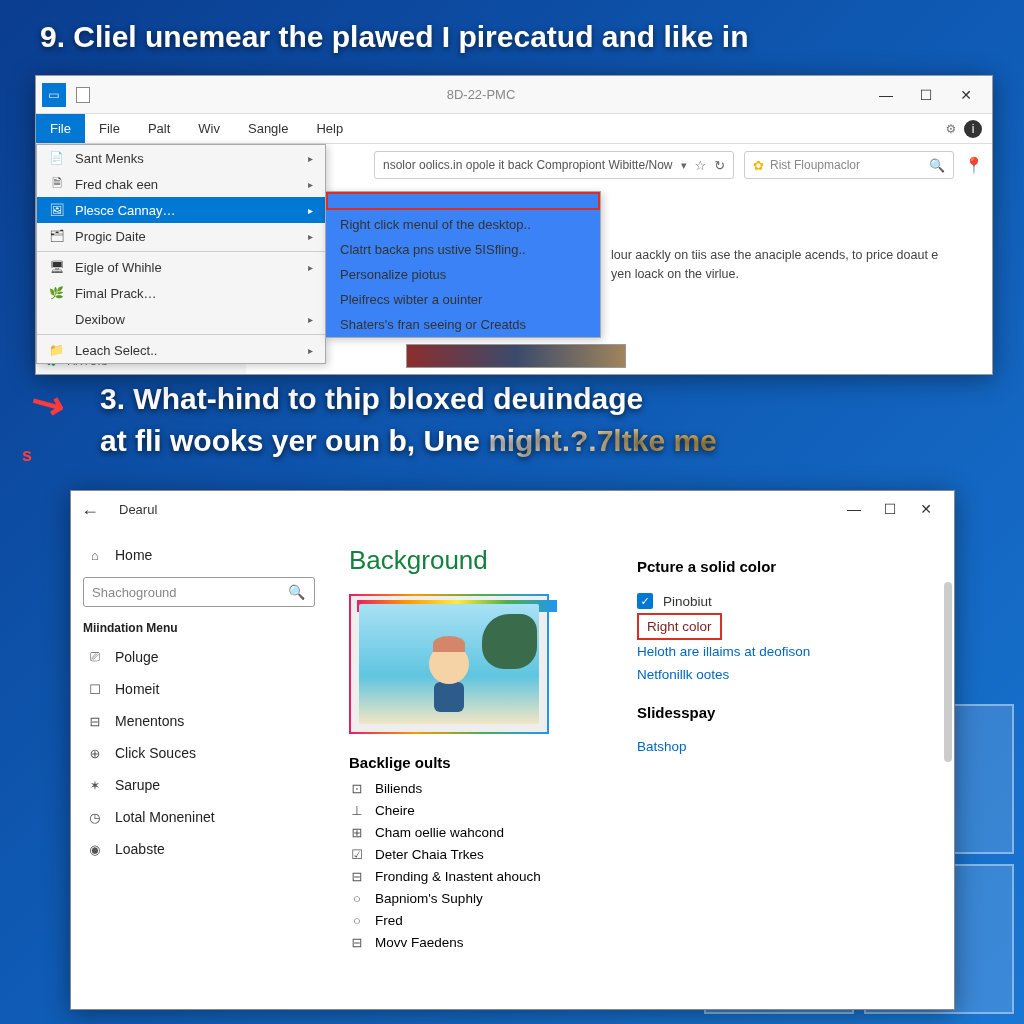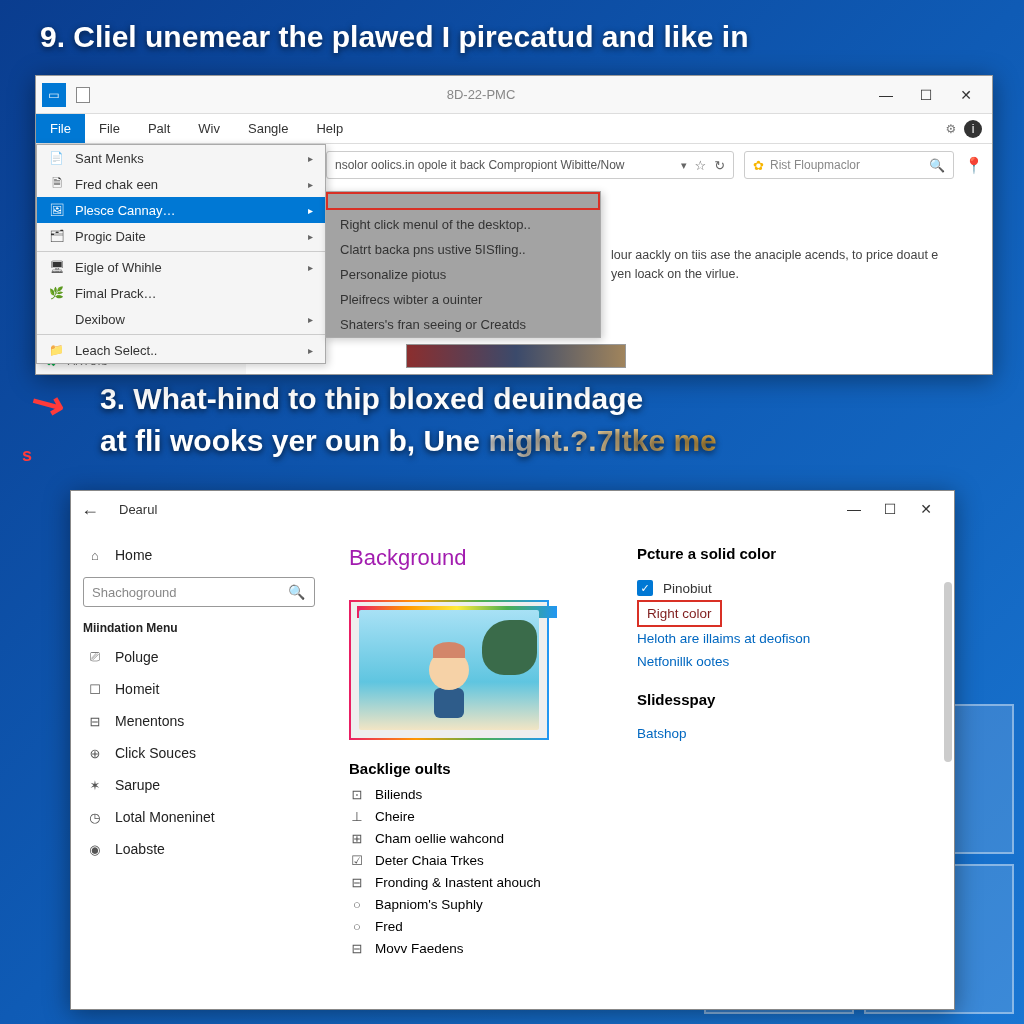--- a/index.html
+++ b/index.html
@@ -25,25 +25,25 @@
 .win1-menu .right span { width: 18px; height: 18px; border-radius: 50%; display: inline-flex; align-items: center; justify-content: center; font-size: 12px; }
 
 .dropdown { position: absolute; left: 0; top: 68px; width: 290px; background: #f5f5f5; border: 1px solid #aaa; box-shadow: 2px 2px 8px rgba(0,0,0,0.2); z-index: 5; }
 .dropdown .item { padding: 5px 12px; display: flex; align-items: center; gap: 10px; font-size: 13px; color: #333; cursor: pointer; position: relative; }
 .dropdown .item:hover, .dropdown .item.hl { background: #0078d4; color: #fff; }
 .dropdown .item .arrow-r { margin-left: auto; font-size: 10px; color: #666; }
 .dropdown .item.hl .arrow-r { color: #fff; }
 .dropdown .sep { height: 1px; background: #ccc; margin: 2px 0; }
 .dropdown .icon { width: 16px; height: 16px; display: flex; align-items: center; justify-content: center; font-size: 12px; }
 
-.submenu { position: absolute; left: 289px; top: 115px; width: 276px; background: #a3a3a3; border: 1px solid #aaa; box-shadow: 2px 2px 8px rgba(0,0,0,0.2); z-index: 6; }
+.submenu { position: absolute; left: 289px; top: 115px; width: 276px; background: #3b82f6; border: 1px solid #aaa; box-shadow: 2px 2px 8px rgba(0,0,0,0.2); z-index: 6; }
 .submenu .item { padding: 5px 14px; font-size: 13px; color: #333; cursor: pointer; }
 
 .addrbar { position: absolute; left: 290px; top: 75px; right: 8px; height: 28px; display: flex; gap: 10px; align-items: center; }
-.addr-input { flex: 1; border: 1px solid #ccc; border-radius: 3px; height: 28px; padding: 0 8px; font-size: 12px; display: flex; align-items: center; gap: 8px; }
+.addr-input { flex: 1; border: 1px solid #ccc; border-radius: 3px; height: 28px; padding: 0 8px; font-size: 12px; display: flex; align-items: center; gap: 8px; margin-left: 48px; }
 .addr-input .grow { flex: 1; color: #555; white-space: nowrap; overflow: hidden; }
 .search-box { width: 210px; border: 1px solid #ccc; border-radius: 3px; height: 28px; display: flex; align-items: center; padding: 0 8px; gap: 6px; }
 .search-box .sicon { color: #f7b500; font-size: 13px; }
 .search-box .stext { flex: 1; color: #888; font-size: 12px; }
 .search-box .mag { font-size: 13px; color: #555; }
 
 .content-text { position: absolute; left: 575px; top: 170px; right: 50px; font-size: 12.5px; color: #444; line-height: 1.5; }
 .content-img-strip { position: absolute; left: 370px; top: 268px; width: 220px; height: 24px; background: linear-gradient(90deg, #8b2e2e, #3b4a6b, #a0845c); border: 1px solid #999; }
 
 .footer1 { position: absolute; left: 0; bottom: 0; width: 210px; height: 28px; border-top: 1px solid #ccc; background: #f5f5f5; display: flex; align-items: center; padding: 0 10px; gap: 8px; font-size: 11px; color: #666; }
@@ -59,35 +59,35 @@
 .win2-body { display: flex; height: calc(100% - 36px); }
 .sidebar { width: 256px; padding: 12px 12px; overflow-y: auto; }
 .side-item { display: flex; align-items: center; gap: 12px; padding: 8px 4px; font-size: 14px; color: #222; cursor: pointer; }
 .side-item .ic { width: 16px; height: 16px; display: flex; align-items: center; justify-content: center; font-size: 13px; color: #555; }
 .side-search { margin: 6px 0 14px; border: 1px solid #999; border-radius: 3px; height: 30px; display: flex; align-items: center; padding: 0 8px; }
 .side-search .ph { flex: 1; color: #888; font-size: 13px; }
 .side-search .mag { font-size: 14px; color: #555; }
 .side-head { font-size: 12px; font-weight: 600; color: #222; margin: 8px 0 6px; }
 
 .main { flex: 1; padding: 18px 22px; position: relative; overflow-y: auto; }
-.main h1 { font-size: 22px; font-weight: 400; margin-bottom: 29px; color: #a21caf; }
+.main h1 { font-size: 26px; font-weight: 400; margin-bottom: 18px; color: #15803d; }
 .preview { width: 200px; height: 140px; border: 2px solid; border-image: linear-gradient(90deg, #e91e63, #ff9800, #4caf50, #2196f3) 1; background: #eee; position: relative; display: flex; align-items: center; justify-content: center; }
 .preview::before { content: ""; position: absolute; top: 4px; right: -10px; width: 200px; height: 12px; background: linear-gradient(90deg, #e91e63, #ff9800, #ffeb3b, #4caf50, #2196f3); }
 .preview .scene { position: absolute; inset: 8px; background: linear-gradient(180deg, #a8e1f5 0%, #5fc5e0 60%, #f2e5c4 100%); border-radius: 2px; }
 .preview .hill { position: absolute; right: 10px; top: 18px; width: 55px; height: 55px; background: #3a6b4a; border-radius: 50% 30% 40% 40%; }
 .preview .char { position: absolute; left: 50%; top: 35%; transform: translateX(-50%); width: 60px; height: 75px; }
 .preview .char .head { width: 40px; height: 40px; background: #f6d2a7; border-radius: 50%; margin: 0 auto; position: relative; }
 .preview .char .hat { position: absolute; top: -8px; left: 4px; width: 32px; height: 16px; background: #d3866a; border-radius: 50% 50% 0 0; }
 .preview .char .body { width: 30px; height: 30px; background: #2e5c8a; margin: -2px auto 0; border-radius: 6px; }
 
 .sub-head { font-size: 15px; font-weight: 600; margin: 20px 0 10px; }
 .opt-list { display: flex; flex-direction: column; gap: 7px; }
 .opt { display: flex; align-items: center; gap: 10px; font-size: 13.5px; cursor: pointer; }
 
-.rcol { position: absolute; left: 310px; top: 0; width: 270px; padding: 18px 0; }
+.rcol { position: absolute; left: 310px; top: 13px; width: 270px; padding: 18px 0; }
 .rcol h2 { font-size: 15px; font-weight: 600; margin-bottom: 14px; }
 .rlink { display: flex; align-items: center; gap: 10px; font-size: 13.5px; color: #0067c0; cursor: pointer; padding: 4px 0; }
 .rlink.boxed { border: 2px solid #d93025; padding: 4px 8px; width: fit-content; color: #333; }
 .rlink .chk { width: 16px; height: 16px; background: #0078d4; display: flex; align-items: center; justify-content: center; color: #fff; font-size: 11px; border-radius: 2px; }
 .main .scrollbar { position: absolute; right: 2px; top: 55px; width: 8px; height: 180px; background: #ccc; border-radius: 4px; }
 </style>
 </head>
 <body>
 
 <div class="win-grid">

